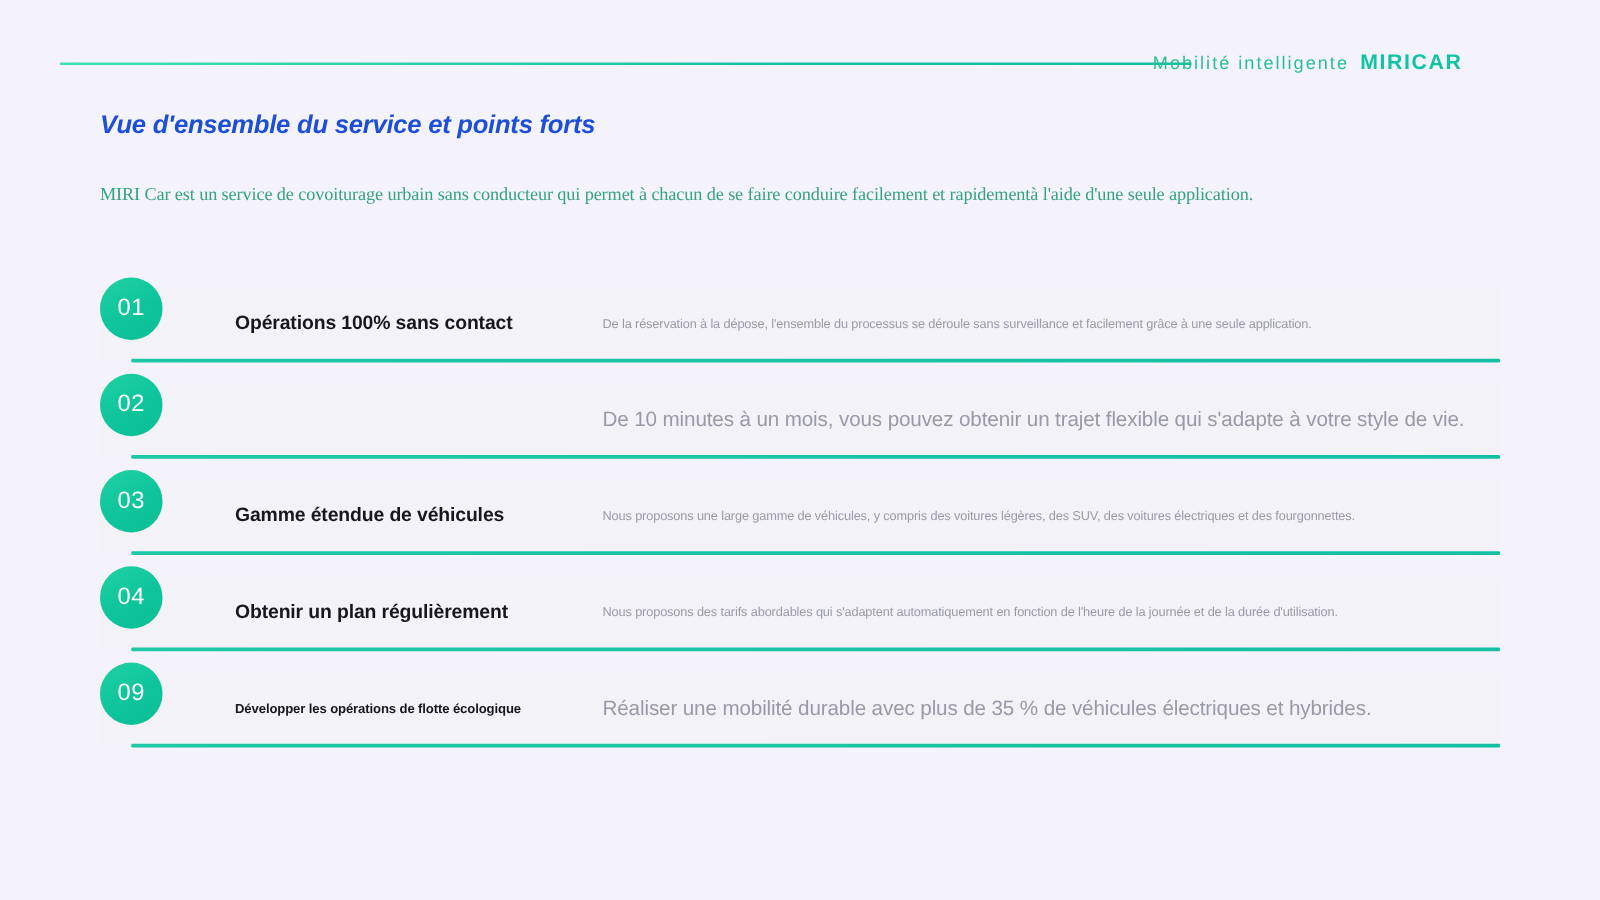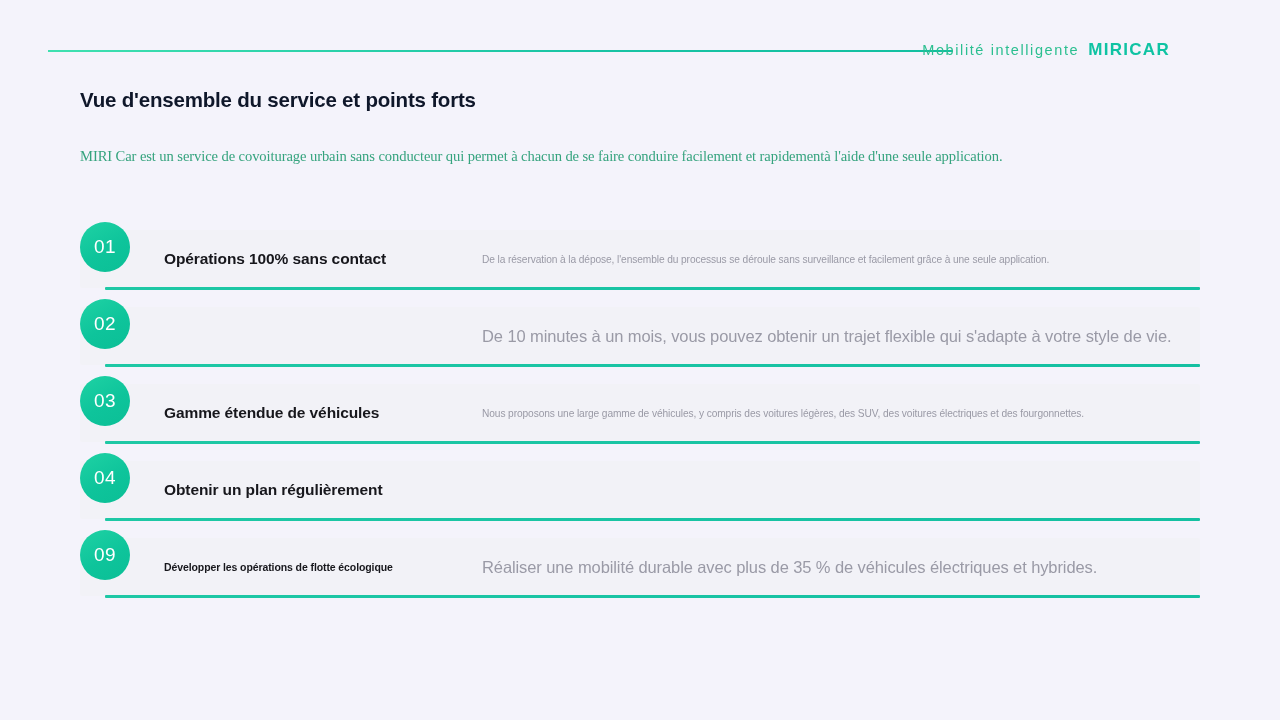--- a/index.html
+++ b/index.html
@@ -52,22 +52,23 @@
     font-weight: 700;
   }
 
   
   .page-title {
     position: absolute;
     left: 80px;
     top: 88px;
     font-size: 20.5px;
     font-weight: 700;
-    color: #0f172a;
+    color: #1d4ed8;
     letter-spacing: -0.2px;
+    font-style: italic;
   }
   .page-subtitle {
     position: absolute;
     left: 80px;
     top: 148px;
     width: 1130px;
     font-size: 14.6px;
     color: #35a37e;
     letter-spacing: -0.1px;
     white-space: nowrap;
@@ -116,21 +117,21 @@
     display: flex;
     align-items: center;
     justify-content: center;
     color: #ffffff;
     font-size: 19px;
     font-weight: 400;
     letter-spacing: 0.5px;
   }
   .row-title {
     position: absolute;
-    left: 84px;
+    left: 108px;
     top: 0;
     width: 300px;
     height: 58px;
     display: flex;
     align-items: center;
     color: #17171c;
     font-weight: 700;
     letter-spacing: -0.1px;
   }
   .row-desc {
@@ -186,20 +187,21 @@
     <div class="badge">03</div>
     <div class="row-title t-lg">Gamme étendue de véhicules</div>
     <div class="row-desc d-sm">Nous proposons une large gamme de véhicules, y compris des voitures légères, des SUV, des voitures électriques et des fourgonnettes.</div>
   </div>
 
   <div class="feature-row">
     <div class="row-plate"></div>
     <div class="row-underline"></div>
     <div class="badge">04</div>
     <div class="row-title t-lg">Obtenir un plan régulièrement</div>
+    <div class="row-desc d-sm">Nous proposons des tarifs abordables qui s'adaptent automatiquement en fonction de l'heure de la journée et de la durée d'utilisation.</div>
   </div>
 
 
   <div class="feature-row">
     <div class="row-plate"></div>
     <div class="row-underline"></div>
     <div class="badge">09</div>
     <div class="row-title t-sm">Développer les opérations de flotte écologique</div>
     <div class="row-desc d-lg">Réaliser une mobilité durable avec plus de 35 % de véhicules électriques et hybrides.</div>
   </div>

